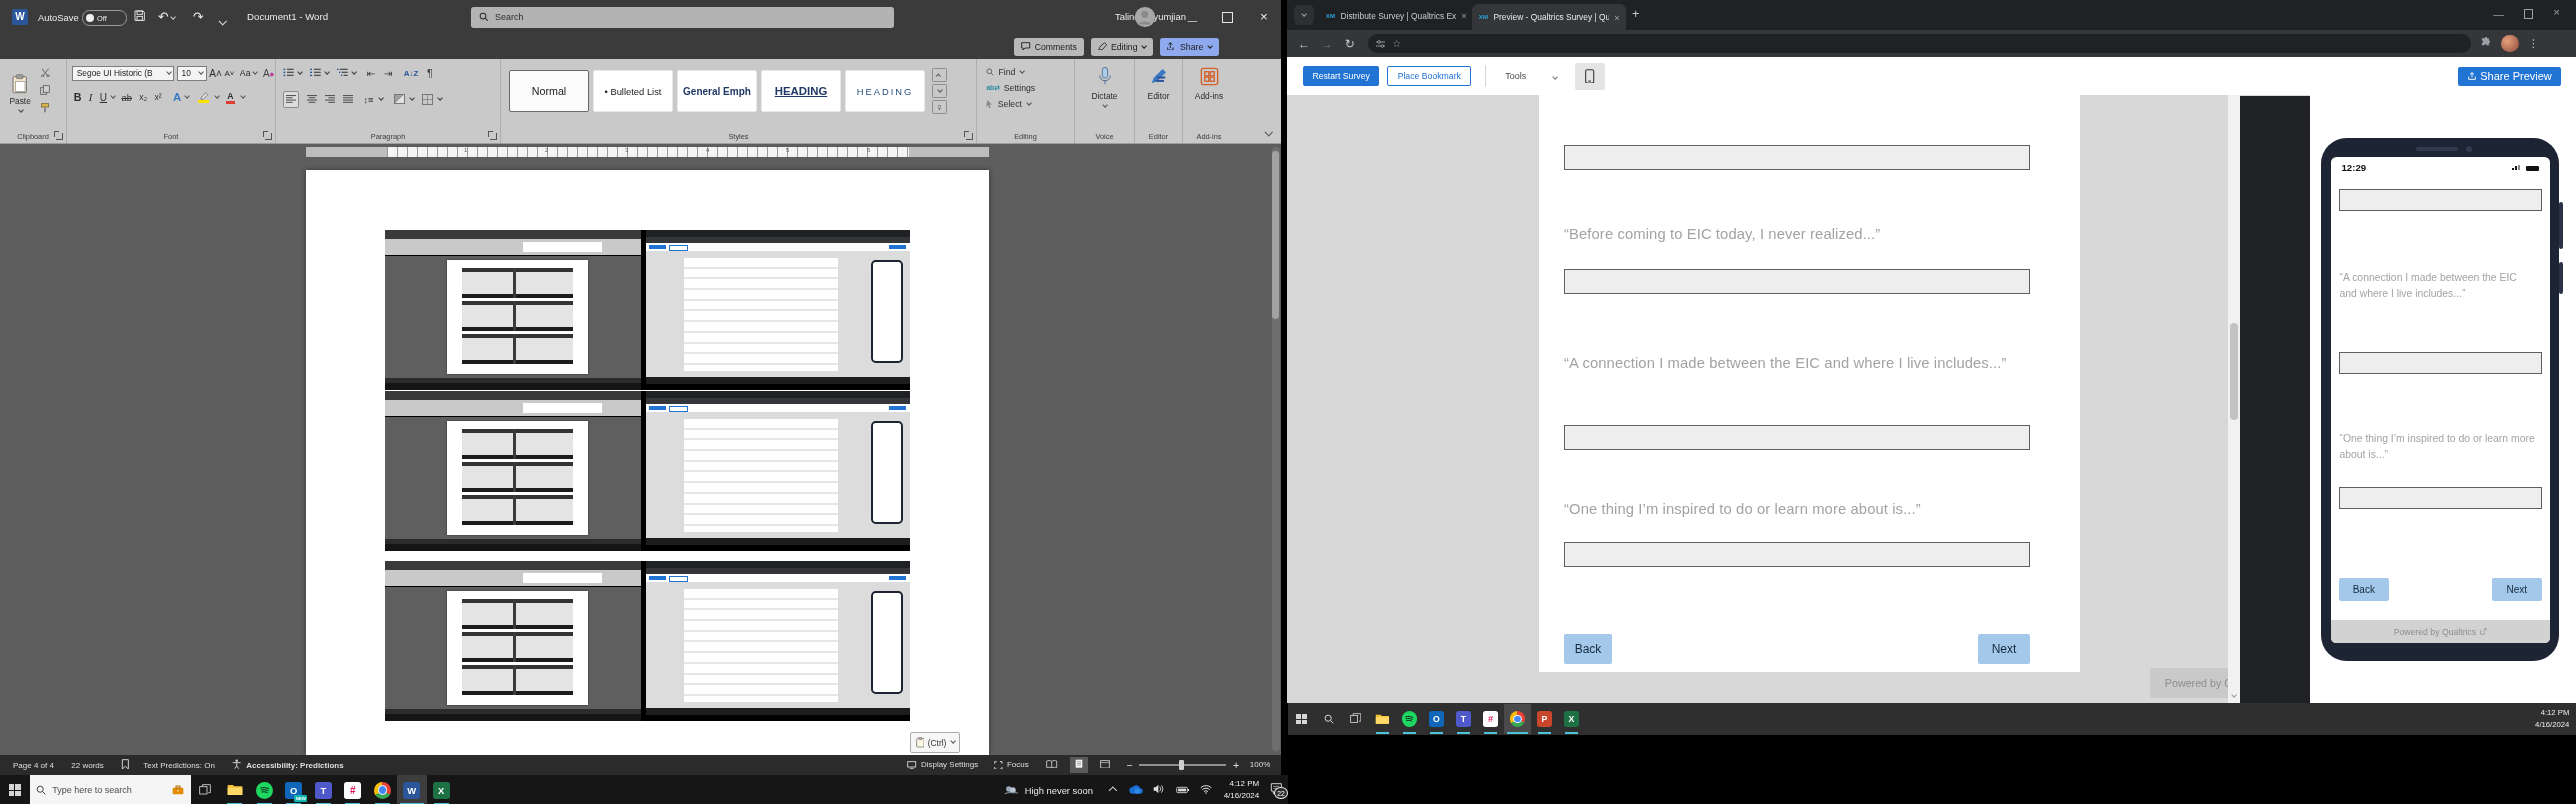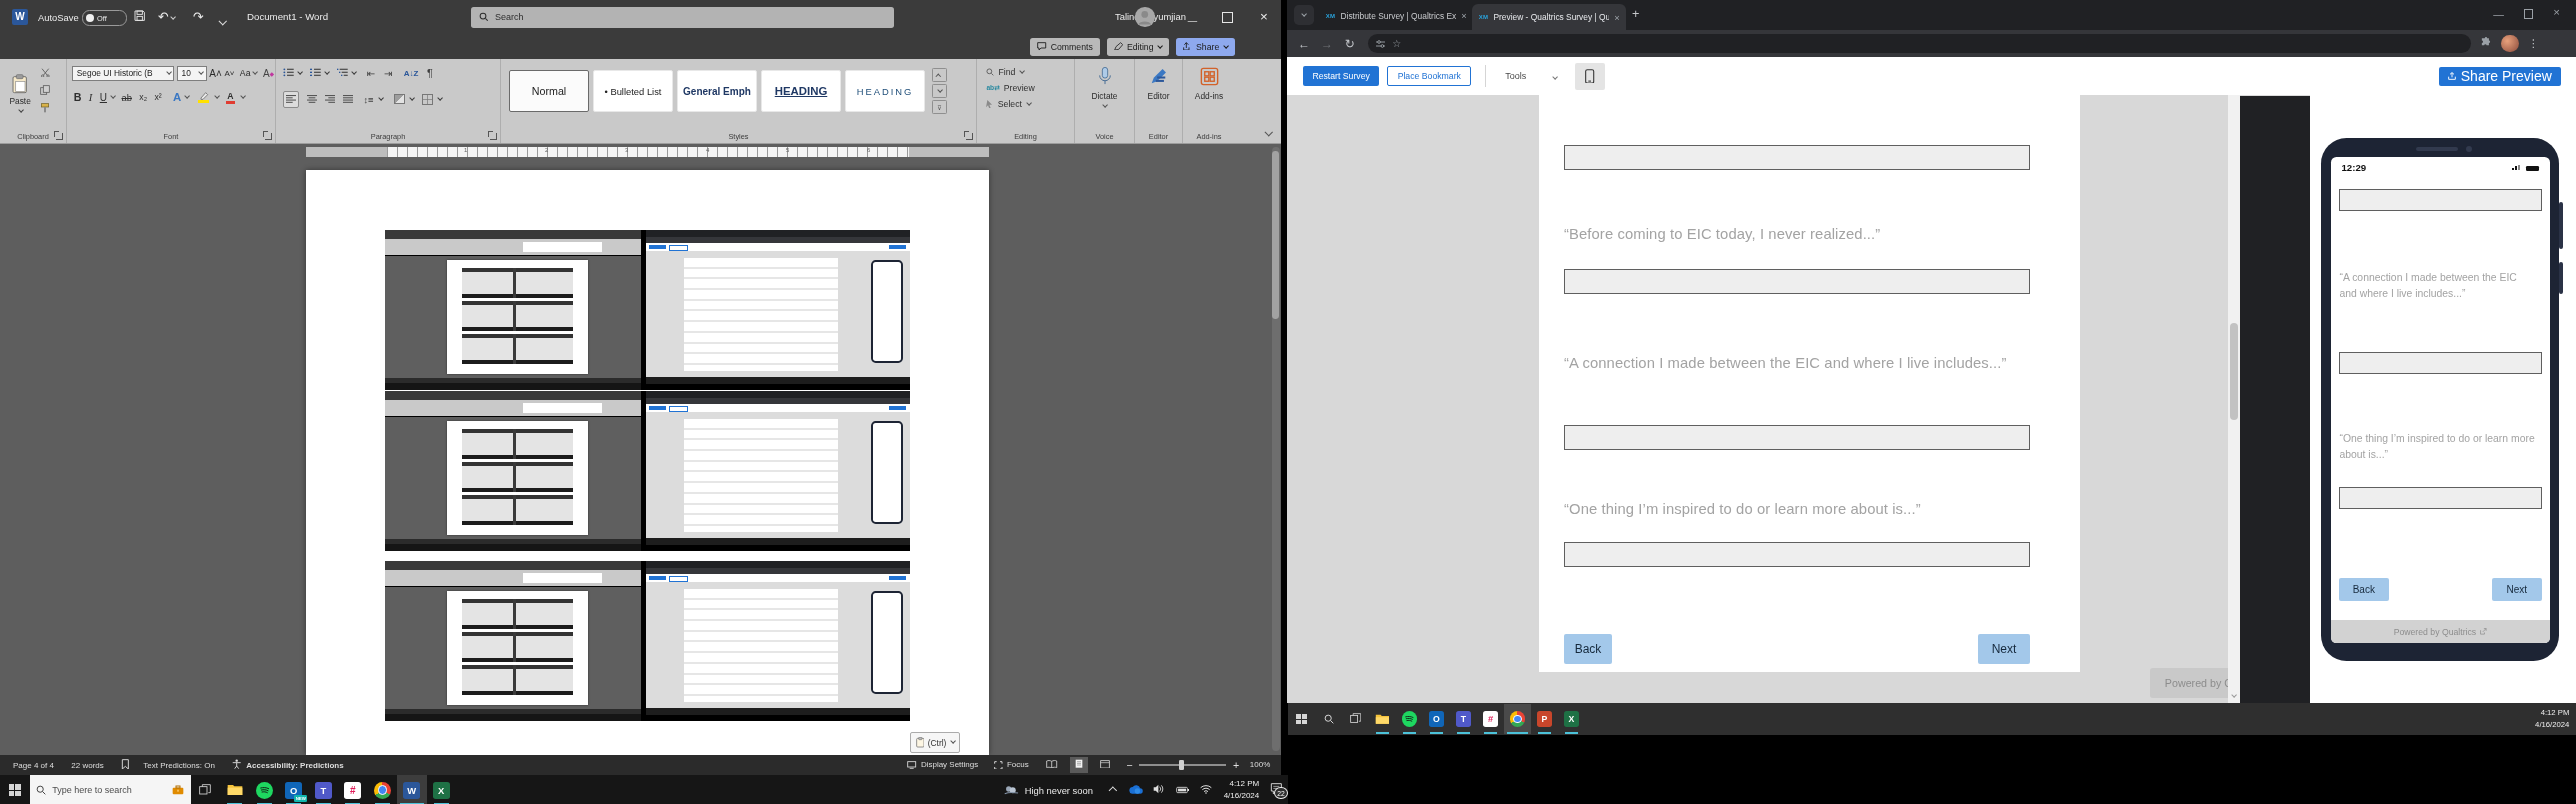--- a/index.html
+++ b/index.html
@@ -106,21 +106,21 @@
           <circle cx="14.5" cy="11" r="5" fill="#8a8a8a"></circle>
           <path d="M5 26c1.5-6 17.5-6 19 0" fill="#8a8a8a"></path>
         </svg>
     </div>
     <span class="abs wt" style="left:1177px;top:14.8px;width:31px;text-align:center">—</span>
     <span class="abs" style="left:1222px;top:12px;width:8.7px;height:8.7px;border:0.9px solid #e6e6e6"></span>
     <span class="abs wt" style="left:1260px;top:9.4px;font-size:13.4px">×</span>
   </div>
 
   <div class="abs flex" style="left:0;top:35px;width:1281px;height:24px">
-    <div style="margin-left:auto;display:flex;gap:6.7px;padding-right:46px">
+    <div style="margin-left:auto;display:flex;gap:6.7px;padding-right:62px">
       <div class="qa-pill">
         <span><svg width="9.4" height="8.7" viewBox="0 0 14 13">
               <path d="M1 1h12v8H6l-3 3v-3H1z" fill="none" stroke="#1b1b1b" stroke-width="1.3"></path>
             </svg></span>
         <span>Comments</span>
       </div>
       <div class="qa-pill">
         <span><svg width="8.7" height="8.7" viewBox="0 0 13 13">
               <path d="M1 12l2-5 7-6 3 3-6 7z" fill="none" stroke="#1b1b1b" stroke-width="1.2"></path>
             </svg></span>
@@ -317,21 +317,21 @@
         <span class="flex" style="gap:4px">
             <svg width="8" height="8" viewBox="0 0 12 12">
               <circle cx="5" cy="5" r="3.6" fill="none" stroke="#555" stroke-width="1.3"></circle>
               <line x1="8" y1="8" x2="11" y2="11" stroke="#555" stroke-width="1.3"></line>
             </svg>
             <span>Find</span>
             <span class="chev chev-sm" style="color:#555"></span>
           </span>
         <span class="flex" style="gap:4px">
             <span style="color:#2b8aa0;font-size:6.7px;font-weight:bold">ab⇄</span>
-            <span>Preview</span>
+            <span>Settings</span>
           </span>
         <span class="flex" style="gap:4px">
             <svg width="7.4" height="8" viewBox="0 0 11 12">
               <path d="M2 0l7 7H5l2 5-2 1-2-5-3 3z" fill="#8a8a8a"></path>
             </svg>
             <span>Select</span>
             <span class="chev chev-sm" style="color:#555"></span>
           </span>
       </div>
       <span class="rlabel">Editing</span>
@@ -696,21 +696,21 @@
       </div>
     <div style="width:0.7px;height:21.5px;background:#d5d5d5;margin-left:13.4px"></div>
     <span style="margin-left:20px;color:#4a4a4a;font-size:9px"><span>Tools</span></span>
     <span style="margin-left:25.5px;color:#777"><span class="chev chev-sm"></span></span>
     <div style="margin-left:19px;width:29.5px;height:27px;background:#e4e4e4;border-radius:2px;display:flex;align-items:center;justify-content:center">
       <svg width="9.4" height="14.8" viewBox="0 0 14 22">
           <rect x="1" y="1" width="12" height="20" rx="2.5" fill="none" stroke="#333" stroke-width="1.6"></rect>
           <line x1="5" y1="18" x2="9" y2="18" stroke="#333" stroke-width="1.6"></line>
         </svg>
     </div>
-    <div class="qbtn qblue" style="margin-left:auto;margin-right:14.8px;height:19px;font-size:14px;gap:4.7px">
+    <div class="qbtn qblue" style="margin-left:auto;margin-right:14.8px;height:19px;font-size:11px;gap:4.7px">
       <svg width="8" height="8" viewBox="0 0 12 12">
           <path d="M1 7v4h10V7M6 8V1M3 3.5L6 1l3 2.5" fill="none" stroke="#fff" stroke-width="1.4"></path>
         </svg>
       <span>Share Preview</span>
     </div>
   </div>
 
   <div class="abs" style="left:0;top:95px;width:953px;height:608px;background:#d8d8d8;overflow:hidden">
     <div class="abs" style="left:252px;top:0;width:541px;height:577px;background:#fff">
       <div class="sv-input" style="top:50px"></div>

